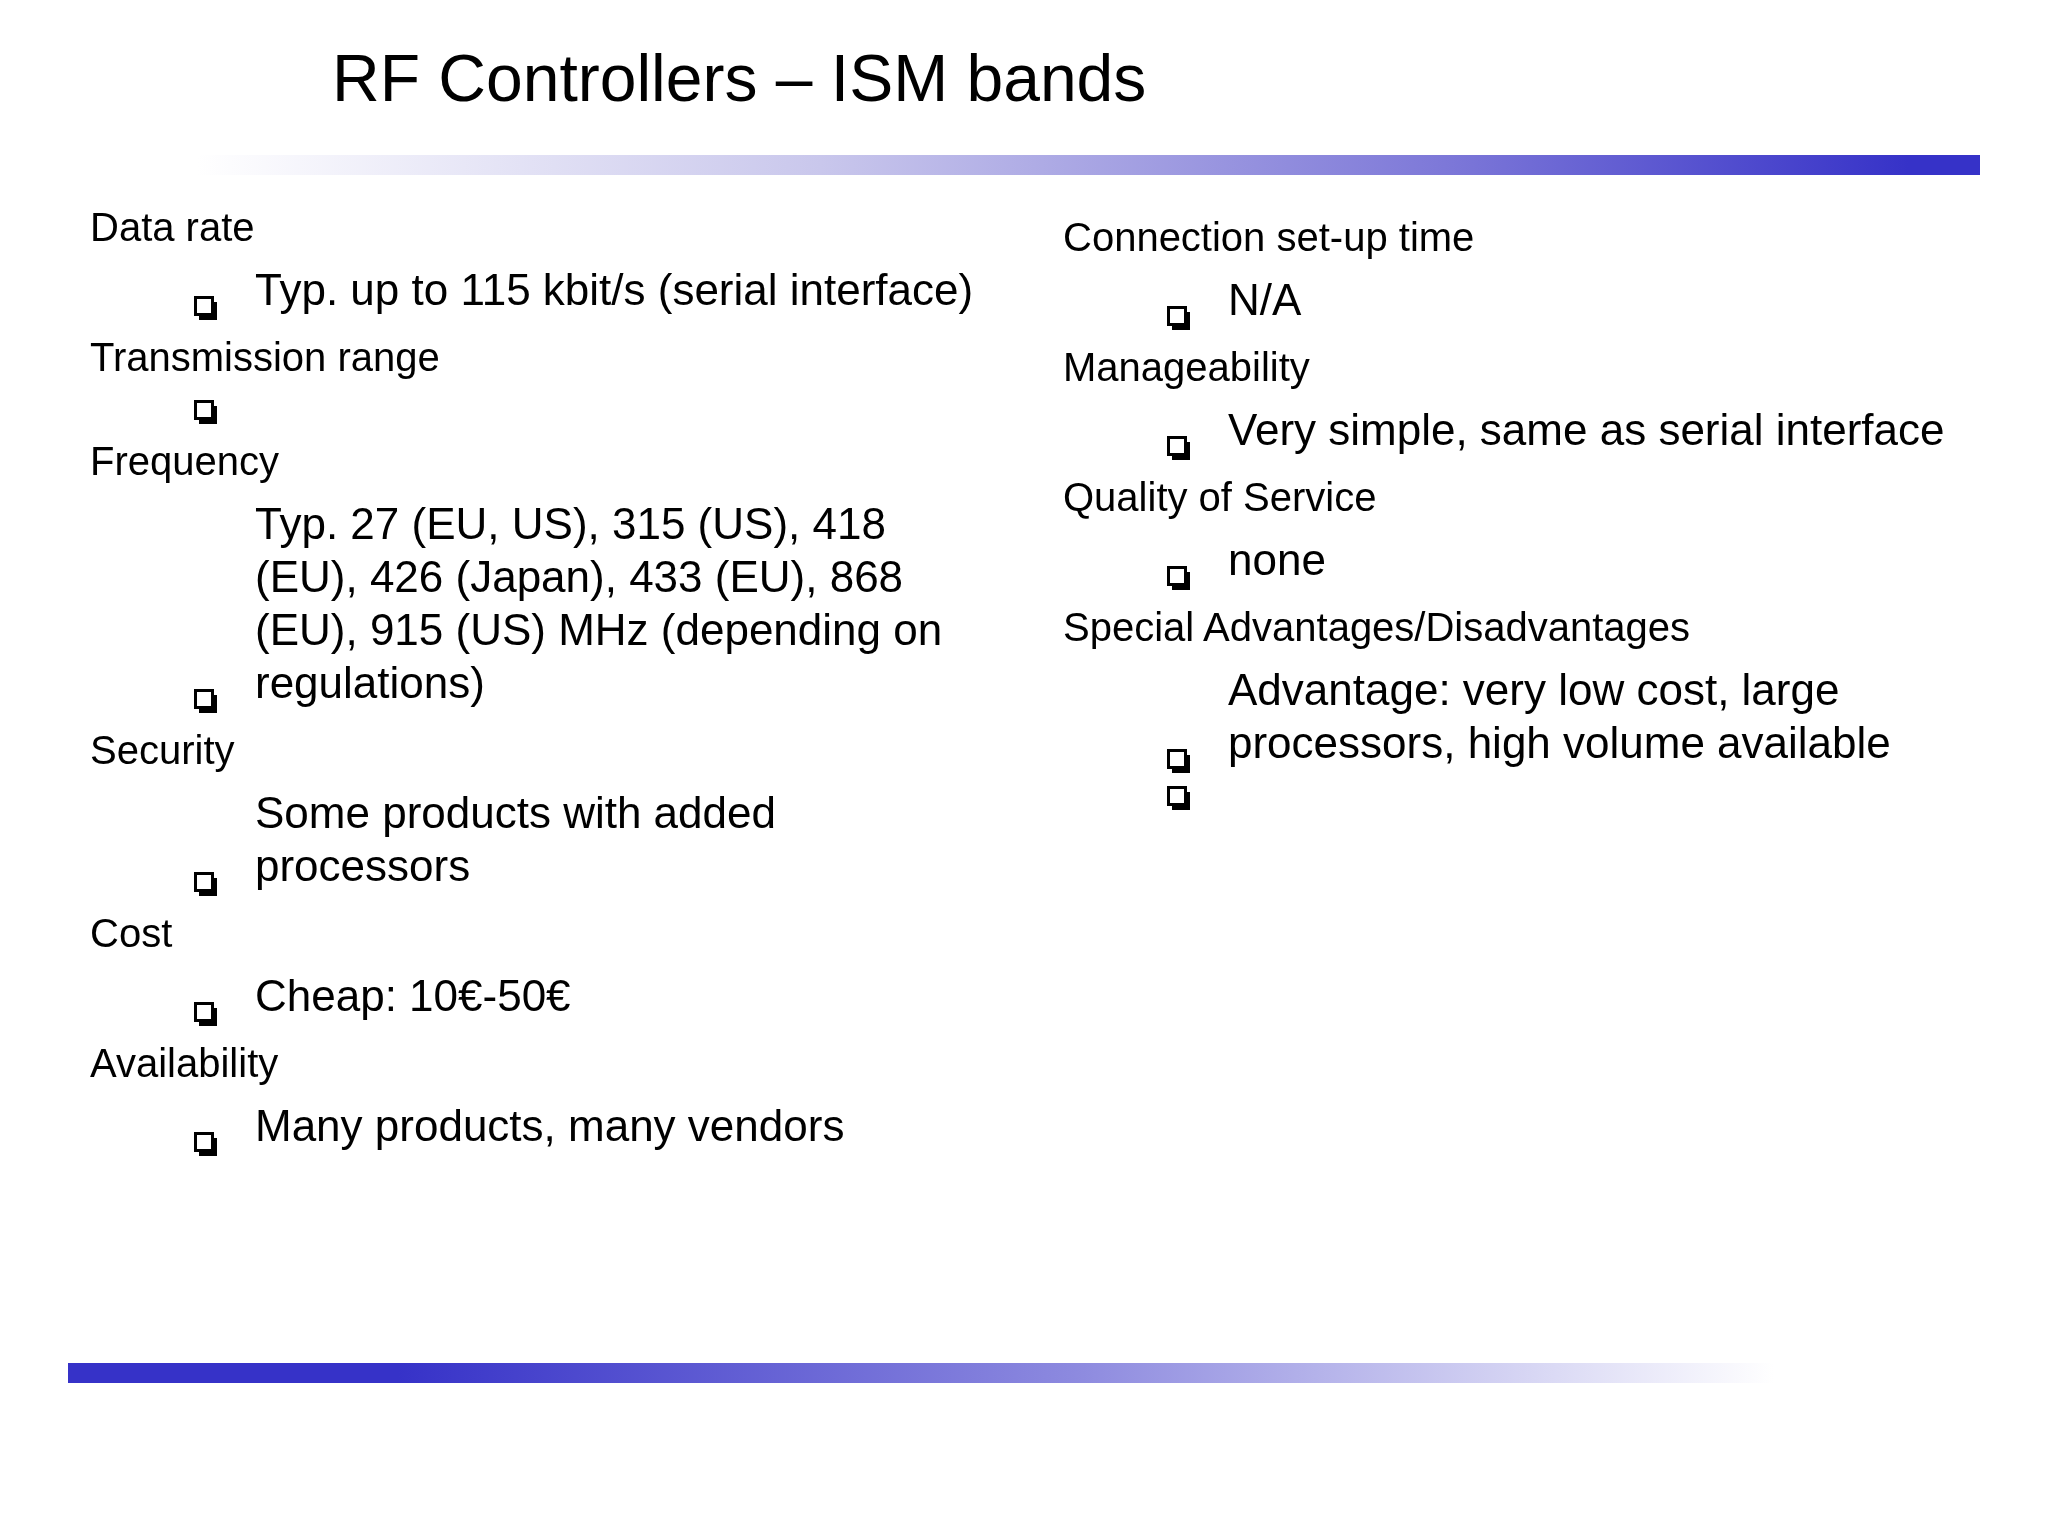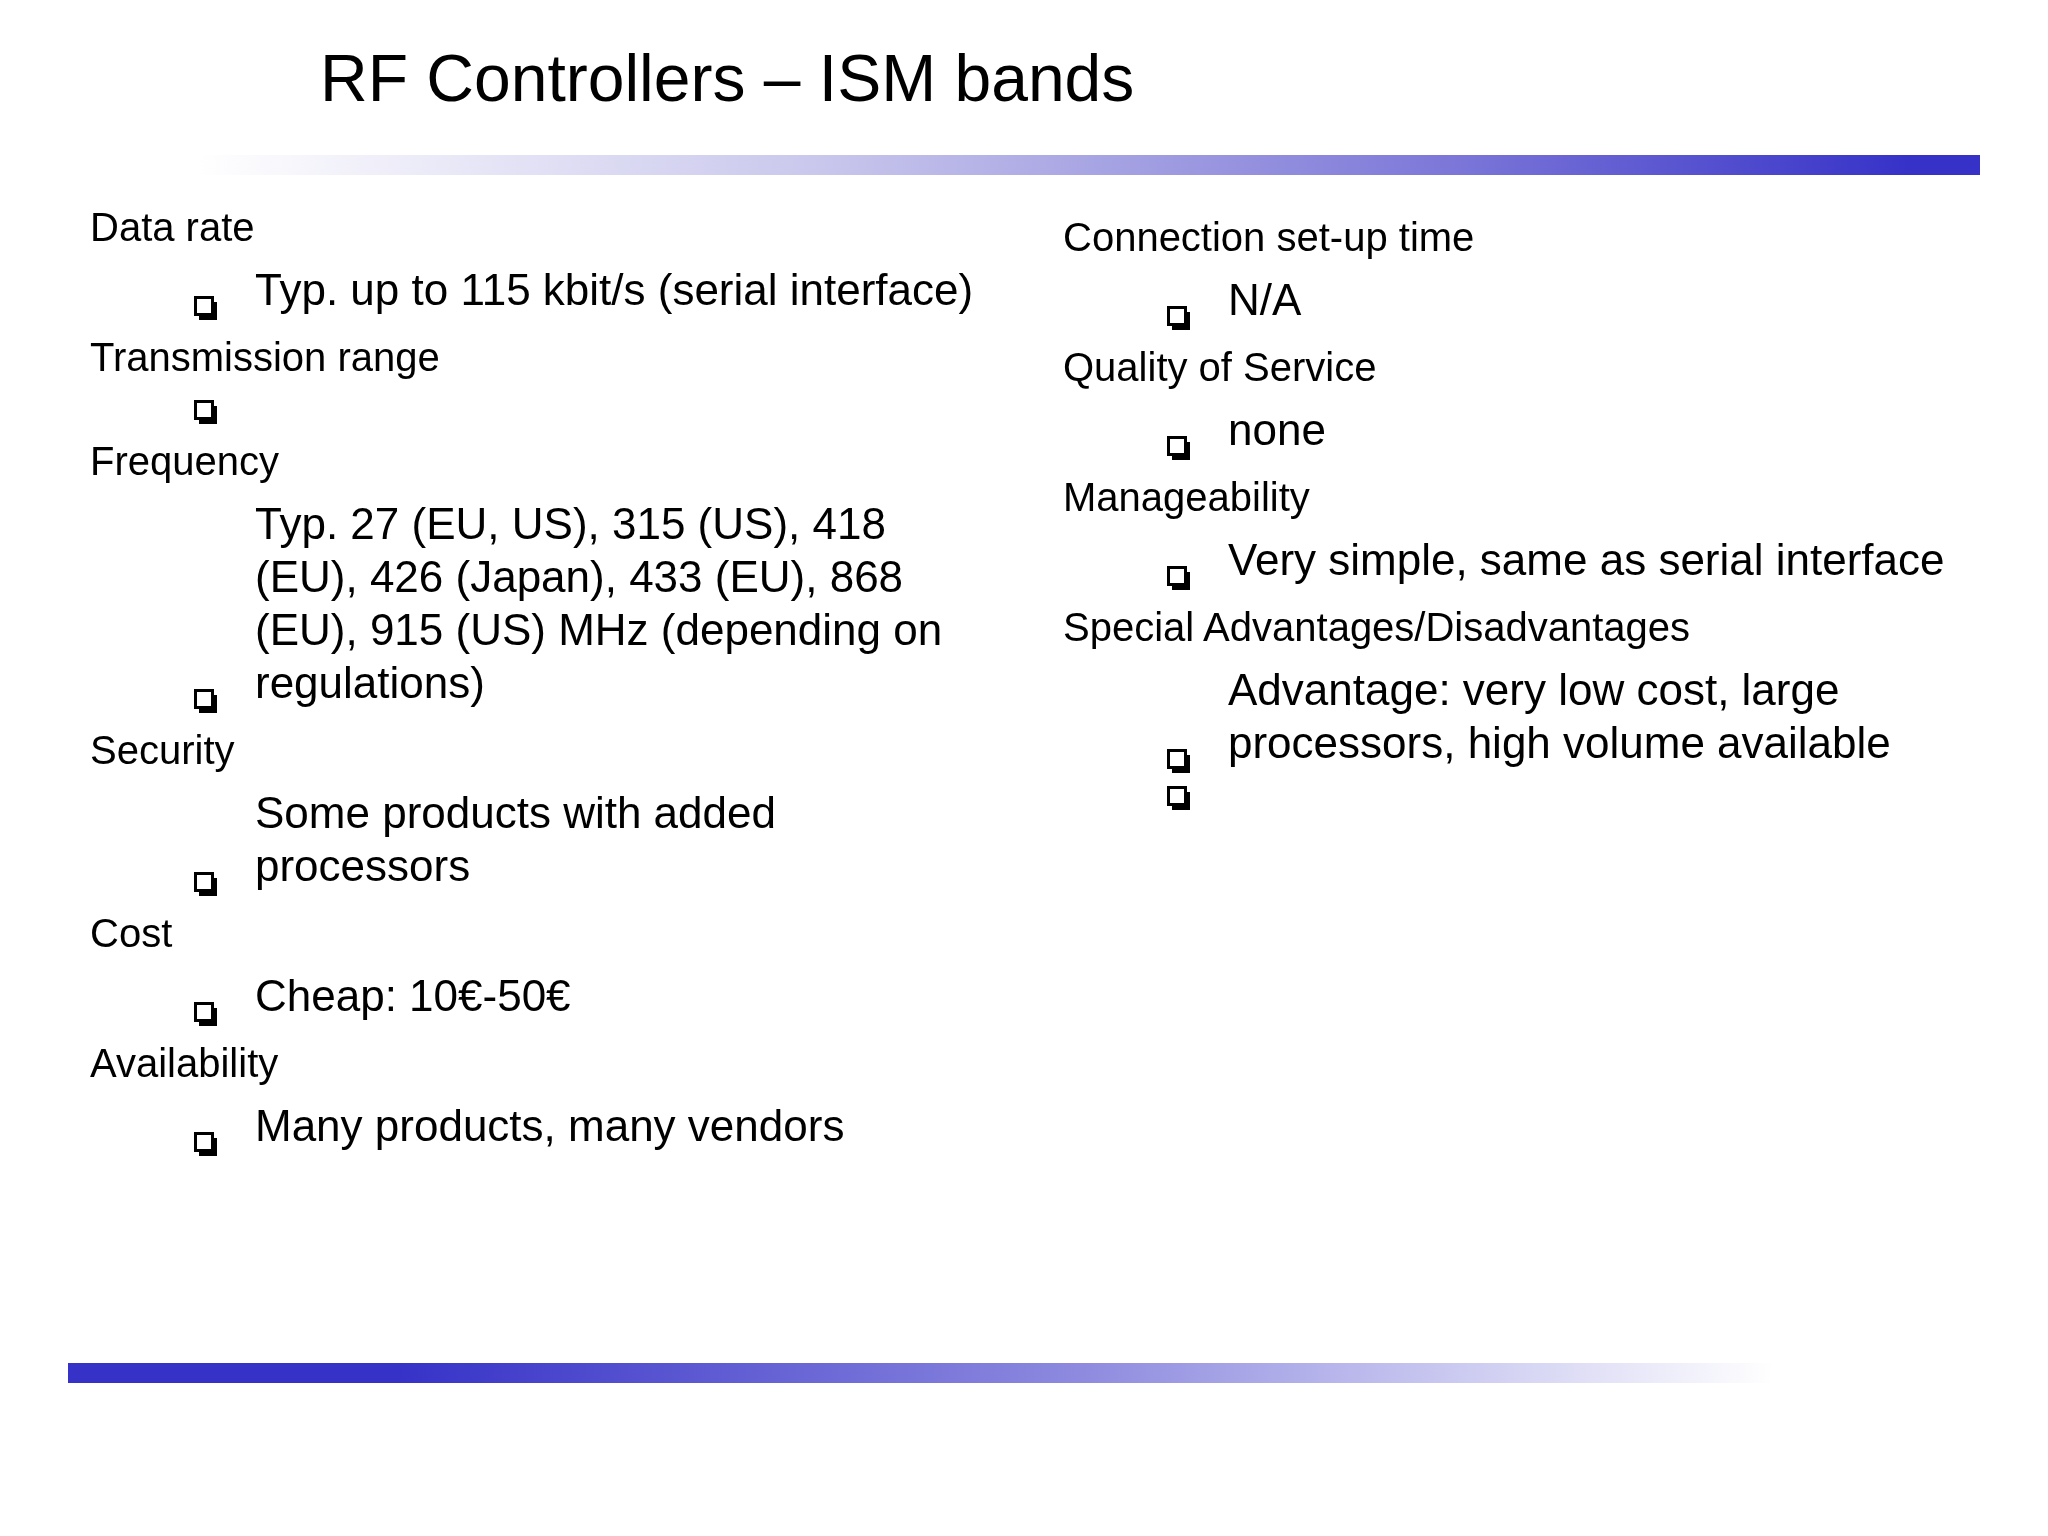--- a/index.html
+++ b/index.html
@@ -9,21 +9,21 @@
     position: relative;
     width: 2048px;
     height: 1536px;
     background: #ffffff;
     font-family: "Liberation Sans", sans-serif;
     color: #000;
     overflow: hidden;
   }
   .title {
     position: absolute;
-    left: 320px;
+    left: 332px;
     top: 40px;
     font-size: 66px;
     font-weight: 400;
     letter-spacing: 0px;
     white-space: nowrap;
   }
   .bar { position: absolute; height: 20px; }
   .bar.top {
     left: 197px;
     top: 155px;
@@ -131,32 +131,32 @@
 
     <div class="sec">
       <h2 class="hdr">Connection set-up time</h2>
       <div class="item">
         <span class="bullet"></span>
         <span class="txt">N/A</span>
       </div>
     </div>
 
     <div class="sec">
+      <h2 class="hdr">Manageability</h2>
+      <div class="item">
+        <span class="bullet"></span>
+        <span class="txt">Very simple, same as serial interface</span>
+      </div>
+    </div>
+
+    <div class="sec">
       <h2 class="hdr">Quality of Service</h2>
       <div class="item">
         <span class="bullet"></span>
         <span class="txt">none</span>
-      </div>
-    </div>
-
-    <div class="sec">
-      <h2 class="hdr">Manageability</h2>
-      <div class="item">
-        <span class="bullet"></span>
-        <span class="txt">Very simple, same as serial interface</span>
       </div>
     </div>
 
     <div class="sec">
       <h2 class="hdr">Special Advantages/Disadvantages</h2>
       <div class="item">
         <span class="bullet"></span>
         <span class="txt">Advantage: very low cost, large processors, high volume available</span>
       </div>
       <div class="item">

